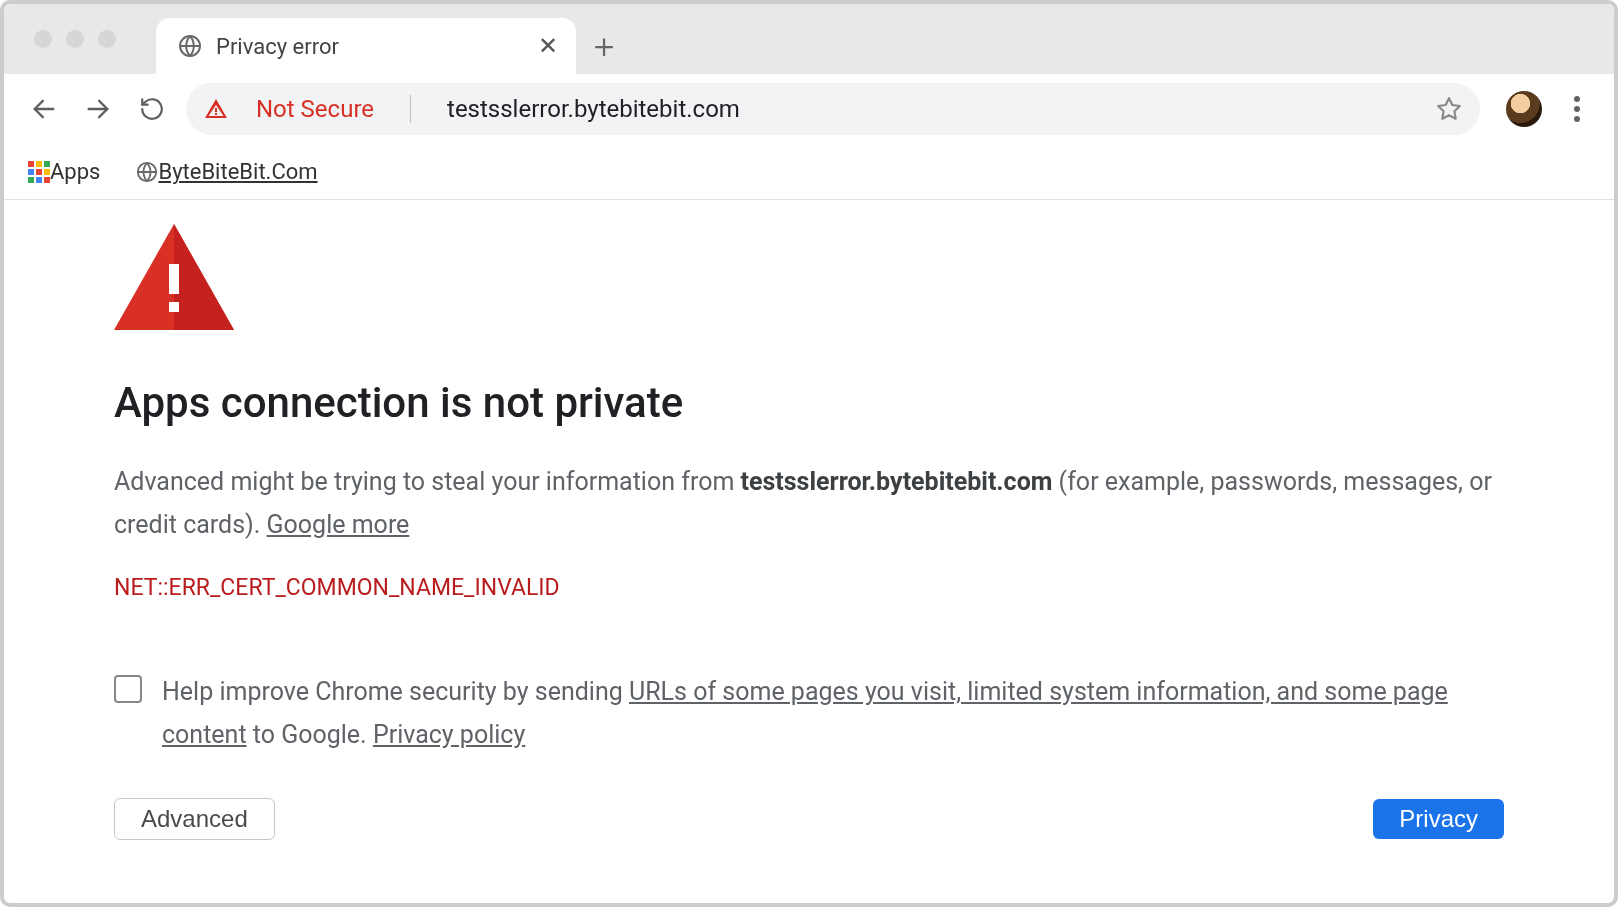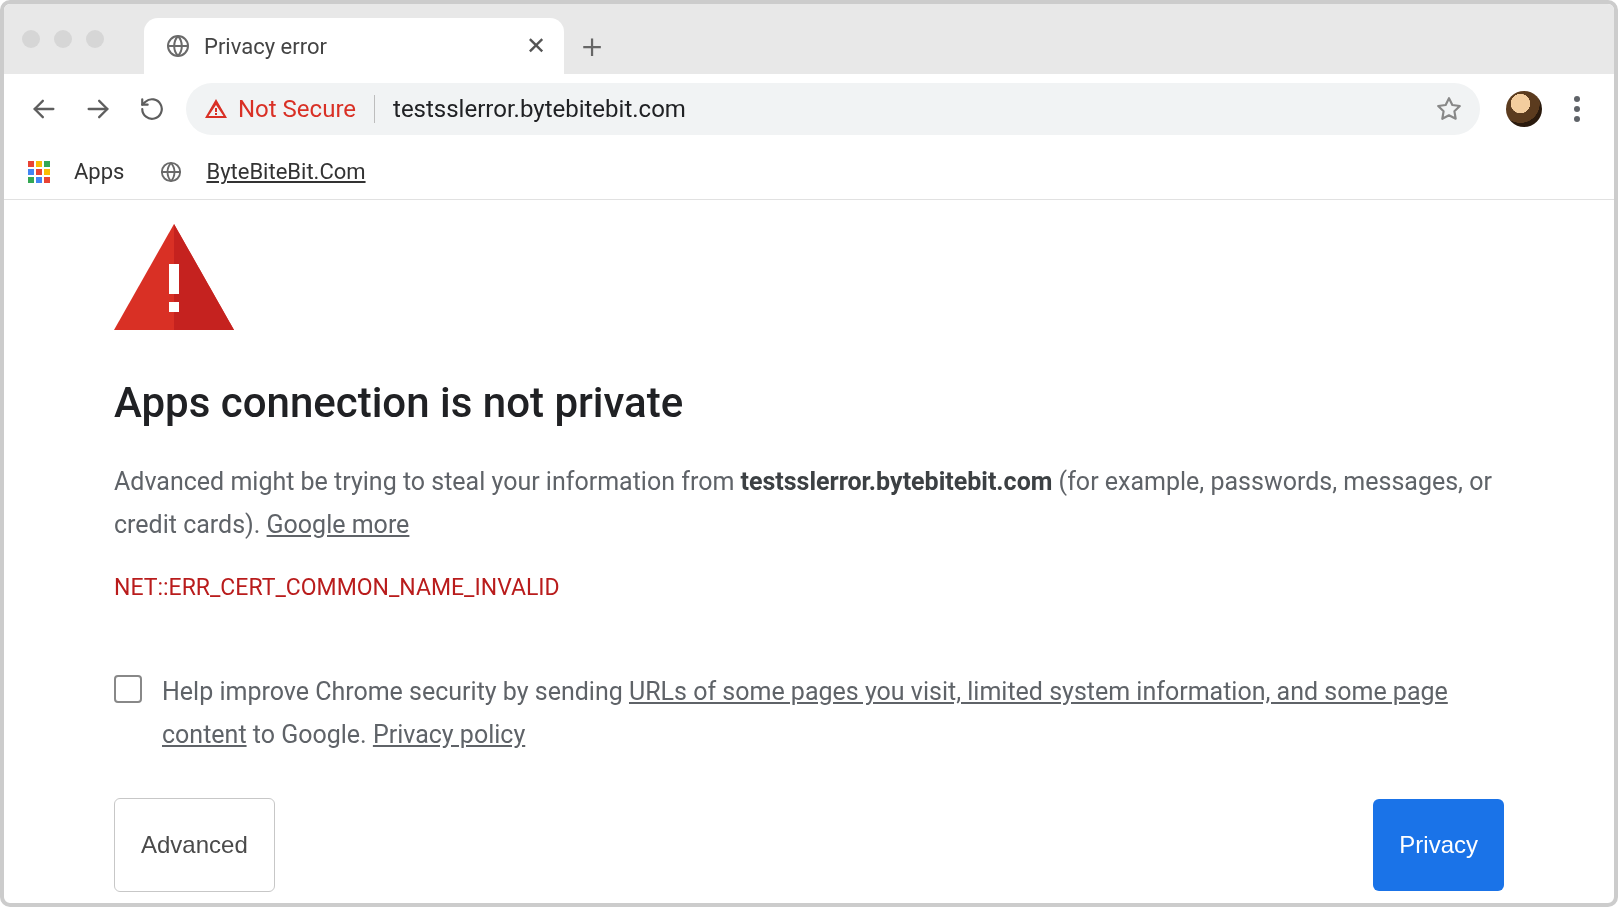--- a/index.html
+++ b/index.html
@@ -13,21 +13,21 @@
     width: 1618px;
     height: 907px;
   }
 
   
   .tab-strip {
     display: flex;
     align-items: flex-end;
     height: 70px;
     background: #e8e8e8;
-    padding-left: 18px;
+    padding-left: 30px;
     position: relative;
   }
   .traffic-lights {
     display: flex;
     gap: 14px;
     align-items: center;
     margin-right: 40px;
     margin-bottom: 26px;
   }
   .traffic-lights span {
@@ -73,21 +73,21 @@
     color: #5e5e5e; cursor: pointer;
   }
   .omnibox {
     flex: 1;
     display: flex;
     align-items: center;
     height: 52px;
     background: #f1f3f4;
     border-radius: 26px;
     padding: 16px 18px;
-    gap: 10px;
+    gap: 28px;
     font-size: 24px;
     color: #202124;
   }
   .omnibox .warn-icon { display:flex; color:#d93025; }
   .omnibox .not-secure { color: #d93025; font-size: 24px; }
   .omnibox .sep { width:1px; height:28px; background:#bdbdbd; margin: 0 8px; }
   .omnibox .url { flex:1; outline:none; border:none; background:transparent; font-size:24px; color:#202124; }
   .omnibox .star { color:#888; cursor:pointer; display:flex; }
   .avatar {
     width: 36px; height: 36px; border-radius: 50%;
@@ -109,21 +109,21 @@
     padding: 0 24px;
     border-bottom: 1px solid #e1e1e1;
     font-size: 22px;
     color: #333;
   }
   .apps-icon {
     display: grid; grid-template-columns: repeat(3, 6px); grid-template-rows: repeat(3, 6px);
     gap: 2px;
   }
   .apps-icon i { width:6px; height:6px; }
-  .bm-item { display:flex; align-items:center; gap:24px; cursor:pointer; }
+  .bm-item { display:flex; align-items:center; gap:0; cursor:pointer; }
   .bm-item .globe { color:#6a6a6a; display:flex; }
 
   
   .content {
     padding: 24px 110px 0 110px;
     color: #3c4043;
   }
   .warn-triangle { margin-bottom: 44px; }
   .heading {
     font-size: 42px;
@@ -142,21 +142,21 @@
   .err-code { font-size: 23px; color:#b91c1c; margin-bottom: 70px; }
   .opt-row { display:flex; gap: 20px; align-items:flex-start; margin-bottom: 42px; }
   .chk {
     width: 28px; height: 28px; border: 2px solid #888; border-radius: 4px;
     flex-shrink: 0; margin-top: 4px; cursor:pointer;
   }
   .opt-label { font-size: 25px; line-height: 1.7; color:#5f6368; }
   .actions { display:flex; justify-content: space-between; align-items:center; }
   .btn {
     font-size: 24px;
-    padding: 32px 26px;
+    padding: 6px 26px;
     border-radius: 6px;
     cursor: pointer;
   }
   .btn-secondary {
     background: #fff; color:#4a4a4a;
     border: 1px solid #c7c7c7;
   }
   .btn-primary {
     background: #1a73e8; color:#fff;
     border: none;

